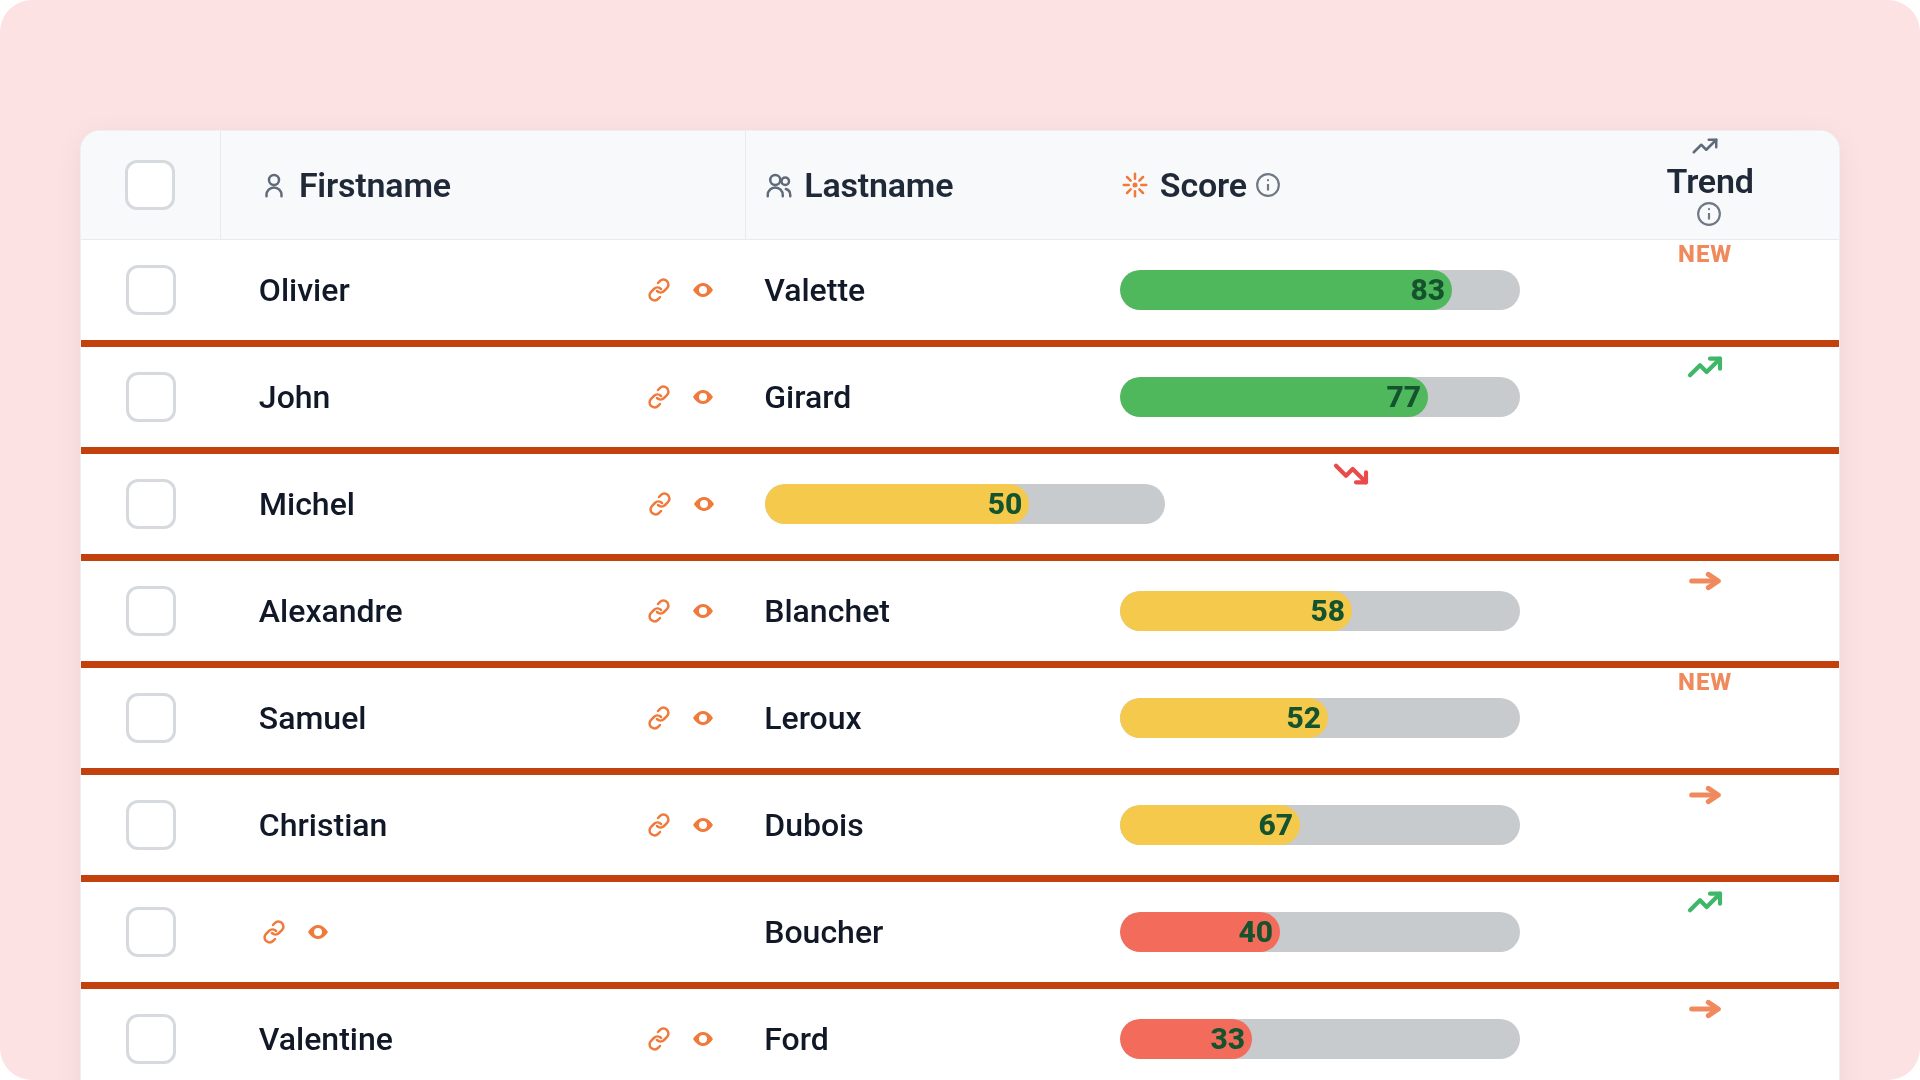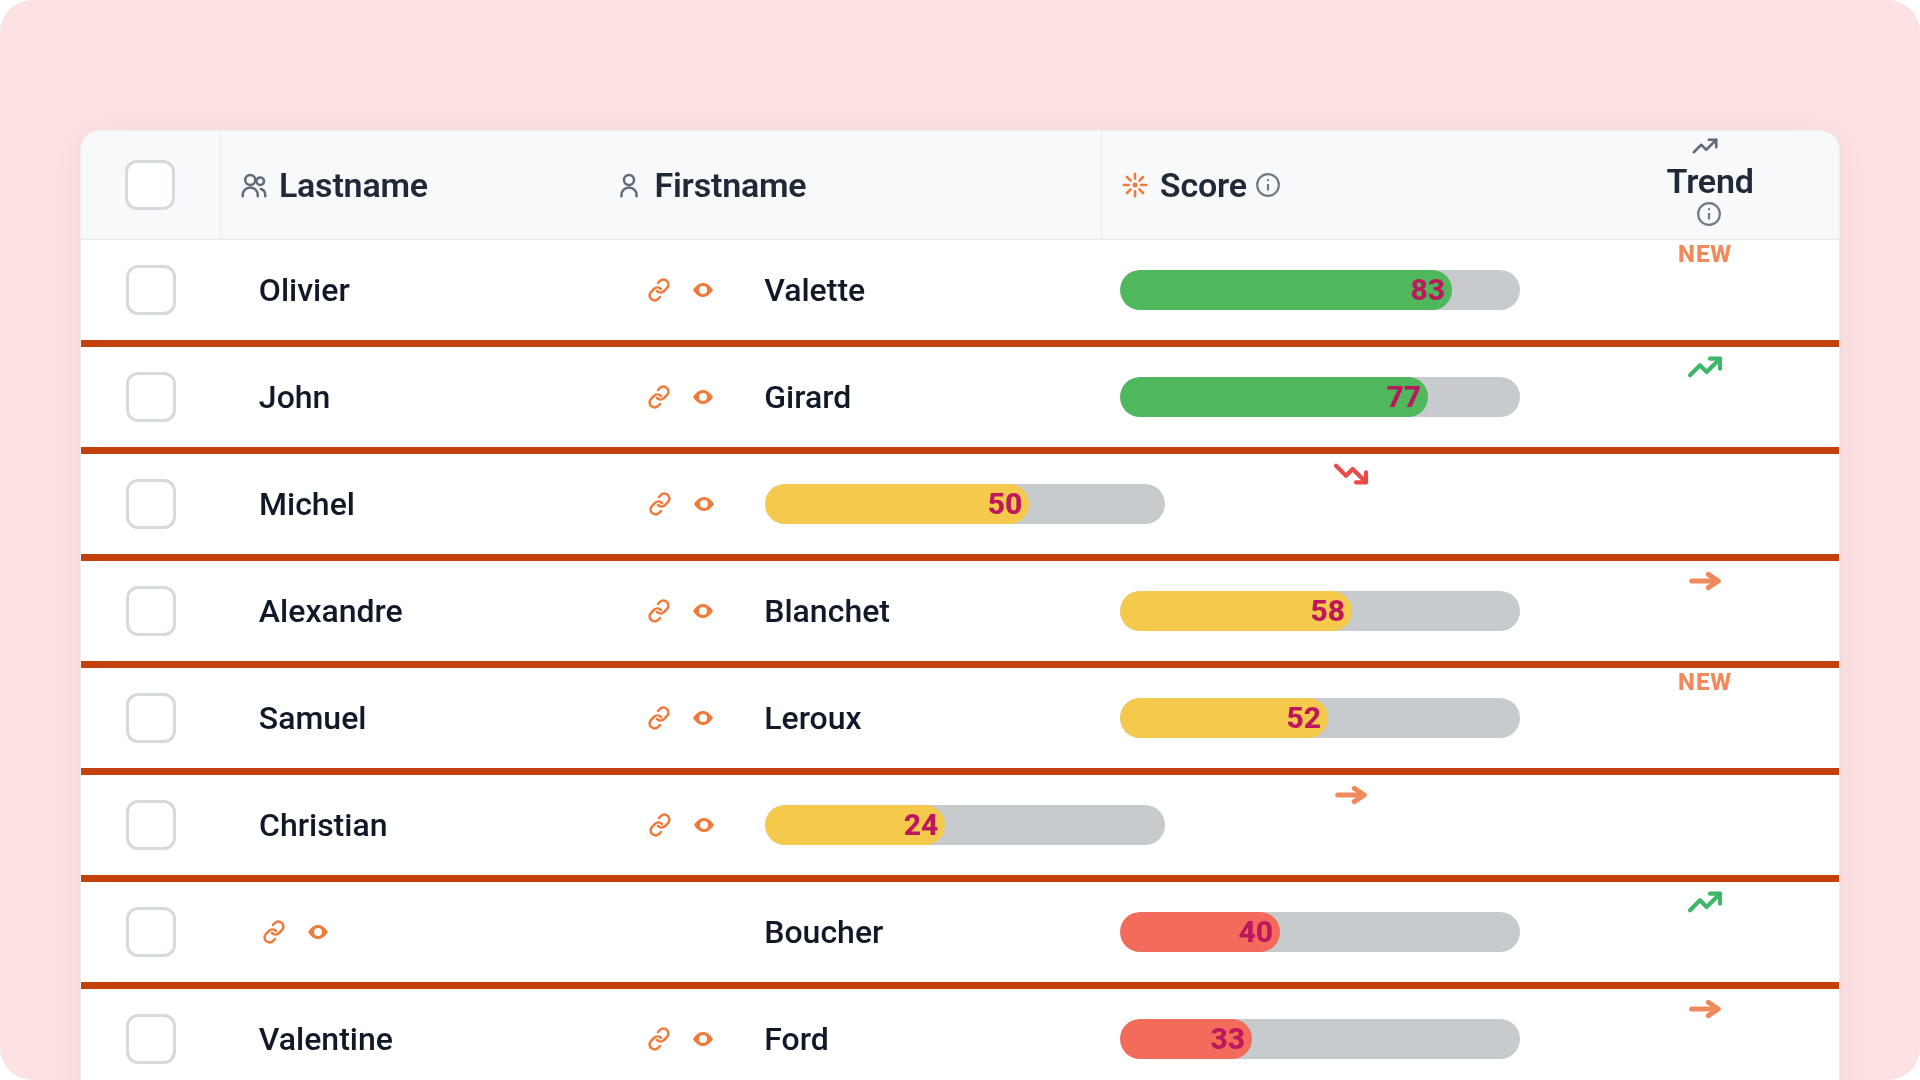--- a/index.html
+++ b/index.html
@@ -120,21 +120,21 @@
     border-radius: 20px;
   }
   .score-val {
     position: absolute;
     top: 0;
     bottom: 0;
     display: flex;
     align-items: center;
     font-size: 30px;
     font-weight: 800;
-    color: #be185d;
+    color: #14532d;
     line-height: 1;
   }
   .trend-new {
     color: #f08a5d;
     font-weight: 800;
     font-size: 24px;
     letter-spacing: 1px;
   }
   .trend-ic {
     display: inline-flex;
@@ -145,42 +145,42 @@
 </style>
 </head>
 <body>
 
 <div class="page-bg">
   <div class="table-wrap">
 
     <div class="header-row">
       <div class="col col-checkbox">
         <div class="checkbox-box"></div>
+      </div>
+
+      <div class="col col-first">
+        <span class="header-icon">
+          <svg width="30" height="30" viewBox="0 0 24 24" fill="none" stroke="currentColor" stroke-width="2" stroke-linecap="round" stroke-linejoin="round">
+            <circle cx="12" cy="8" r="4"></circle>
+              <path d="M6 21v-1a6 6 0 0 1 12 0v1"></path>
+          </svg>
+        </span>
+        <span class="header-label">Firstname</span>
       </div>
 
       <div class="col col-last">
         <span class="header-icon">
           <svg width="30" height="30" viewBox="0 0 24 24" fill="none" stroke="currentColor" stroke-width="2" stroke-linecap="round" stroke-linejoin="round">
             <circle cx="9" cy="8" r="4"></circle>
               <path d="M3 21v-1a6 6 0 0 1 12 0v1"></path>
             <circle cx="17" cy="9" r="3"></circle>
               <path d="M21 21v-1a5 5 0 0 0-3.5-4.78"></path>
           </svg>
         </span>
         <span class="header-label">Lastname</span>
-      </div>
-
-      <div class="col col-first">
-        <span class="header-icon">
-          <svg width="30" height="30" viewBox="0 0 24 24" fill="none" stroke="currentColor" stroke-width="2" stroke-linecap="round" stroke-linejoin="round">
-            <circle cx="12" cy="8" r="4"></circle>
-              <path d="M6 21v-1a6 6 0 0 1 12 0v1"></path>
-          </svg>
-        </span>
-        <span class="header-label">Firstname</span>
       </div>
 
       <div class="col col-score">
         <span class="header-icon" style="color:#ef7a3b;">
           <svg width="30" height="30" viewBox="0 0 24 24" fill="none" stroke="currentColor" stroke-width="2" stroke-linecap="round">
             <circle cx="12" cy="12" r="2" fill="#ef7a3b" stroke="none"></circle>
             <line x1="12" y1="3" x2="12" y2="7"></line>
             <line x1="12" y1="17" x2="12" y2="21"></line>
             <line x1="3" y1="12" x2="7" y2="12"></line>
             <line x1="17" y1="12" x2="21" y2="12"></line>
@@ -415,24 +415,27 @@
 </svg>
               </span>
         <span class="act-ic">
                 <svg width="30" height="24" viewBox="0 0 24 24" fill="currentColor">
   <path d="M12 5C6 5 2 12 2 12s4 7 10 7 10-7 10-7-4-7-10-7zm0 11a4 4 0 1 1 0-8 4 4 0 0 1 0 8z"></path>
   <circle cx="12" cy="12" r="2" fill="#fff"></circle>
 </svg>
               </span>
       </span>
     </div>
+    <div class="col col-last">
+      <span class="cell-text">Dubois</span>
+    </div>
     <div class="col col-score">
       <div class="score-bar-track">
         <div class="score-bar-fill" style="width:45%; background:#f5c94b;"></div>
-        <div class="score-val" style="left:39%; transform:translateX(-50%);">24</div>
+        <div class="score-val" style="left:39%; transform:translateX(-50%);">67</div>
       </div>
     </div>
     <div class="col col-trend">
       <span class="trend-ic trend-flat">
     <svg width="40" height="40" viewBox="0 0 24 24" fill="none" stroke="currentColor" stroke-width="3" stroke-linecap="round" stroke-linejoin="round">
       <line x1="4" y1="12" x2="18" y2="12"></line>
                 <polyline points="14 8 20 12 14 16"></polyline>
     </svg>
             </span>
     </div>

